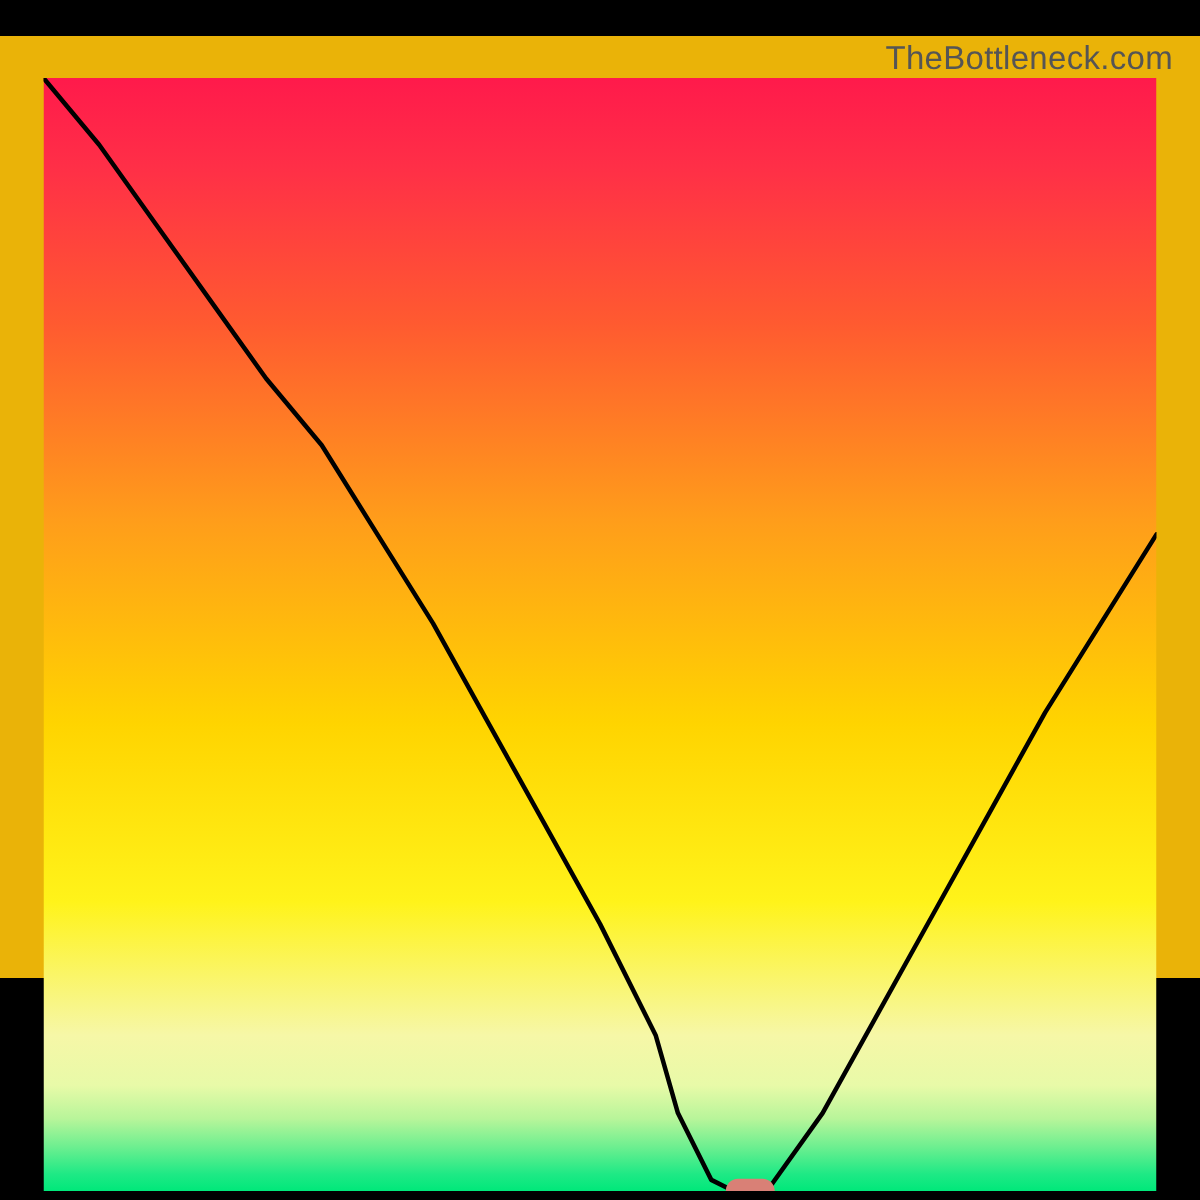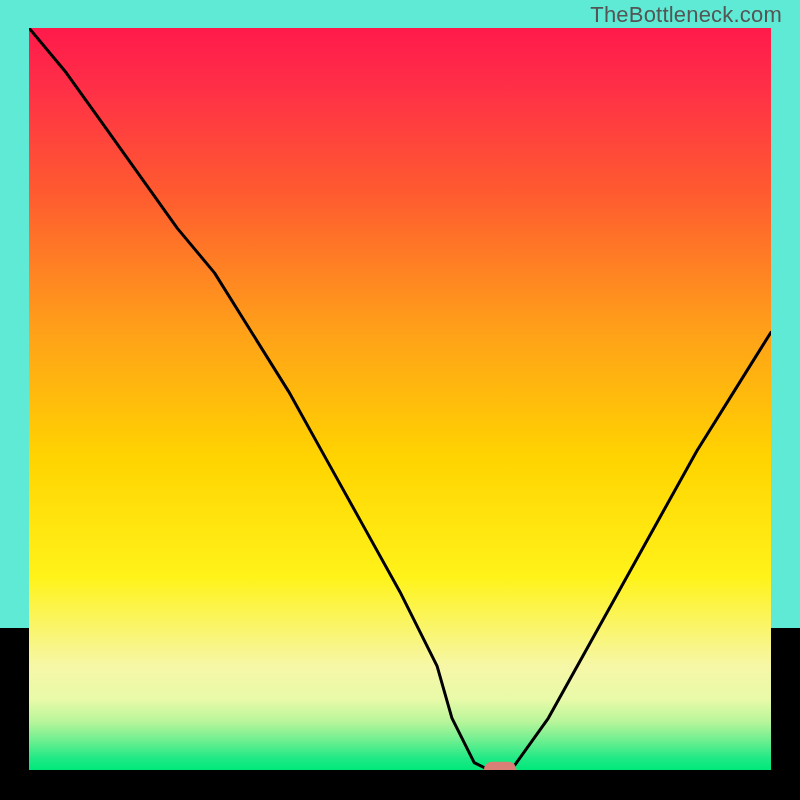--- a/index.html
+++ b/index.html
@@ -7,21 +7,22 @@
     padding: 0;
     width: 800px;
     height: 800px;
     background: #000000;
     overflow: hidden;
   }
   .outer {
     position: relative;
     width: 800px;
     height: 628px;
-    background: #5eead4;
+    background: #eab308;
+    margin-top: 24px;
   }
   .watermark {
     position: absolute;
     top: 2px;
     right: 18px;
     font-family: Arial, Helvetica, sans-serif;
     font-size: 22px;
     color: #555555;
     letter-spacing: 0.2px;
     font-weight: 500;

